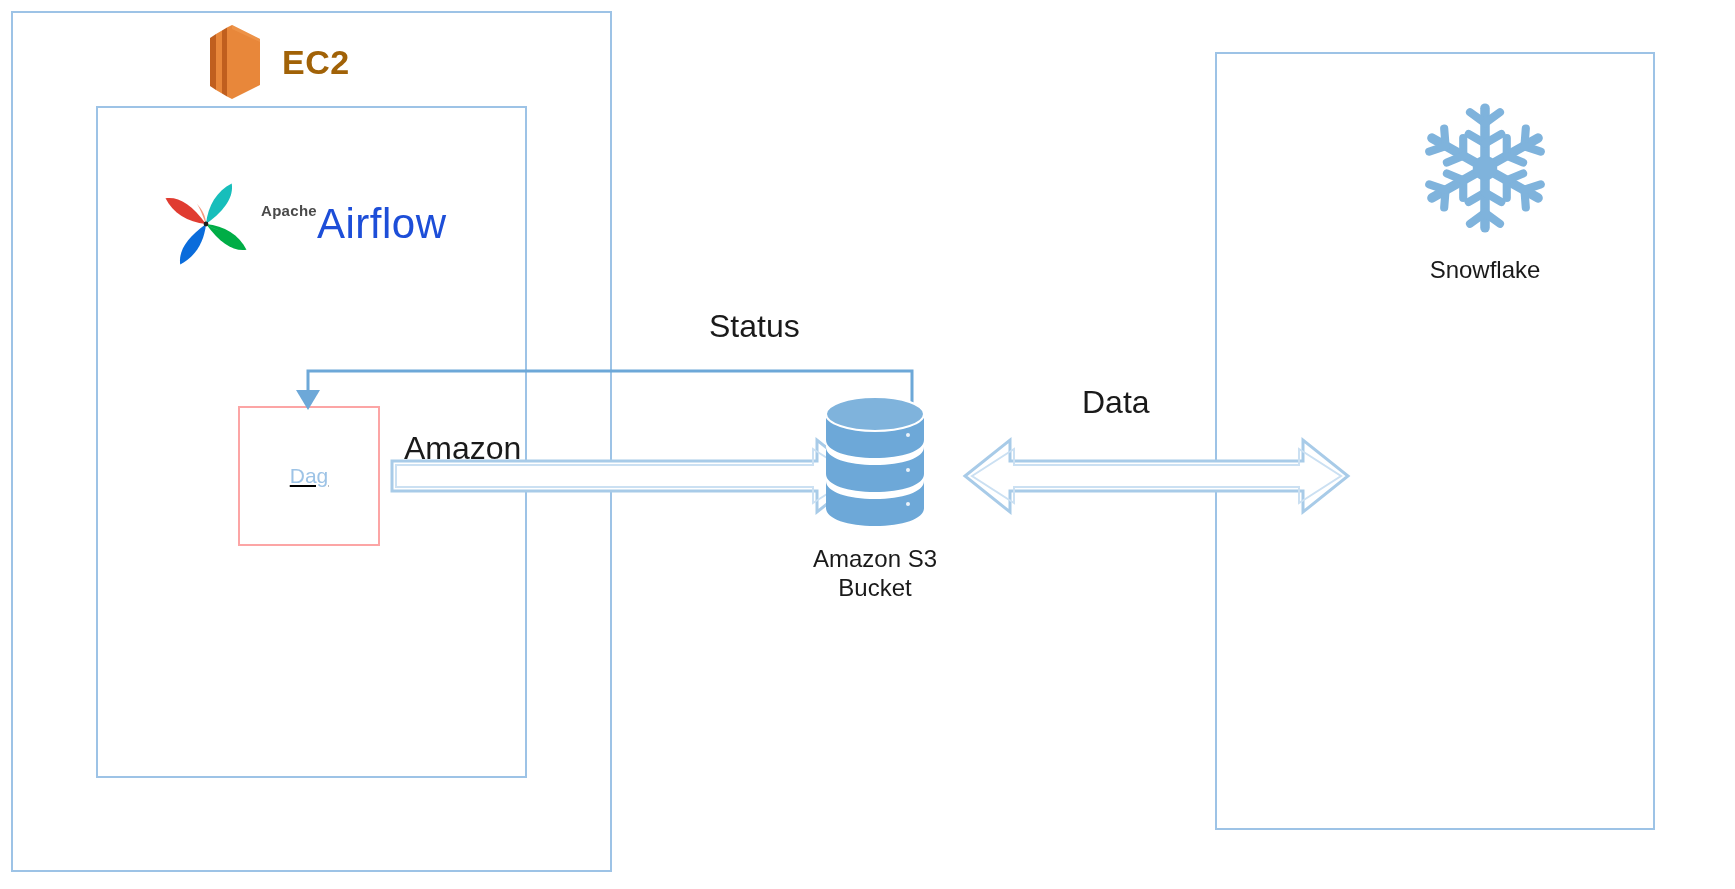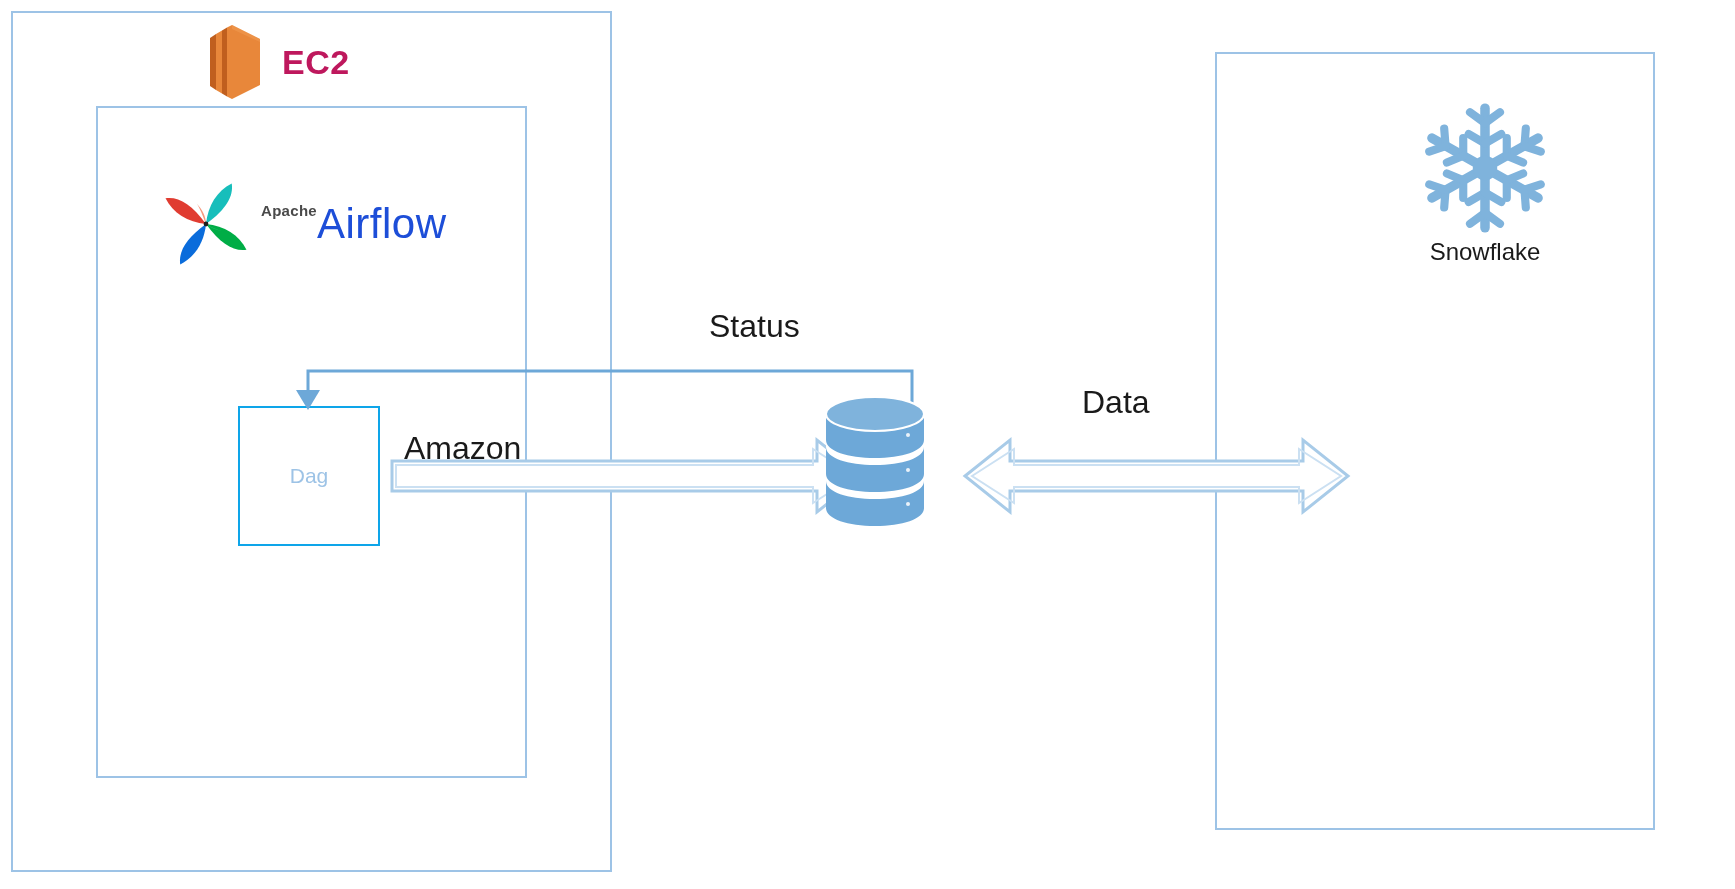--- a/index.html
+++ b/index.html
@@ -38,21 +38,21 @@
     width: 230px;
     height: 80px;
     display: flex;
     align-items: center;
     gap: 14px;
   }
   .ec2-mark { width: 72px; height: 76px; flex: none; }
   .ec2-text {
     font-size: 34px;
     font-weight: bold;
-    color: #be185d;
+    color: #a16207;
     letter-spacing: 0.5px;
     line-height: 1;
   }
 
   
   #airflow-logo-group {
     position: absolute;
     left: 160px;
     top: 178px;
     width: 290px;
@@ -78,25 +78,26 @@
     line-height: 1.05;
   }
 
   
   #dag-box {
     position: absolute;
     left: 238px;
     top: 406px;
     width: 142px;
     height: 140px;
-    border: 2px solid #0ea5e9;
+    border: 2px solid #fca5a5;
     box-sizing: border-box;
     display: flex;
     align-items: center;
     justify-content: center;
+    text-decoration: underline;
   }
   .dag-label {
     font-size: 21px;
     color: #9DC3E6;
   }
 
   
   #connectors {
     position: absolute;
     left: 0; top: 0;
@@ -122,21 +123,21 @@
     left: 790px;
     top: 395px;
     width: 170px;
     text-align: center;
   }
   .s3-mark { width: 110px; height: 132px; display: block; margin: 0 auto; }
   .node-caption {
     font-size: 24px;
     color: #1a1a1a;
     line-height: 1.2;
-    margin-top: 0;
+    margin-top: 18px;
   }
 
   
   #snowflake-node {
     position: absolute;
     left: 1360px;
     top: 98px;
     width: 250px;
     text-align: center;
   }
@@ -246,20 +247,24 @@
       <path d="M6 45 C6 56 28 63 55 63 C82 63 104 56 104 45 L104 52 C104 63 82 70 55 70 C28 70 6 63 6 52 Z" fill="#ffffff"></path>
       <path d="M6 79 C6 90 28 97 55 97 C82 97 104 90 104 79 L104 86 C104 97 82 104 55 104 C28 104 6 97 6 86 Z" fill="#ffffff"></path>
 
       <ellipse cx="55" cy="19" rx="49" ry="17" fill="#7FB3DC"></ellipse>
       <ellipse cx="55" cy="19" rx="49" ry="17" fill="none" stroke="#ffffff" stroke-width="2"></ellipse>
 
       <circle cx="88" cy="40" r="2" fill="#eaf2fa"></circle>
       <circle cx="88" cy="75" r="2" fill="#eaf2fa"></circle>
       <circle cx="88" cy="109" r="2" fill="#eaf2fa"></circle>
     </svg>
+    <div class="node-caption">
+      <div>Amazon S3</div>
+      <div>Bucket</div>
+    </div>
   </div>
 
   <div id="snowflake-node">
     <svg class="snowflake-mark" viewBox="0 0 100 100">
       <g fill="none" stroke="#7FB3DC" stroke-width="7" stroke-linecap="round" stroke-linejoin="round">
 
         <line x1="50" y1="6" x2="50" y2="94"></line>
         <line x1="11" y1="28" x2="89" y2="72"></line>
         <line x1="11" y1="72" x2="89" y2="28"></line>
       </g>

